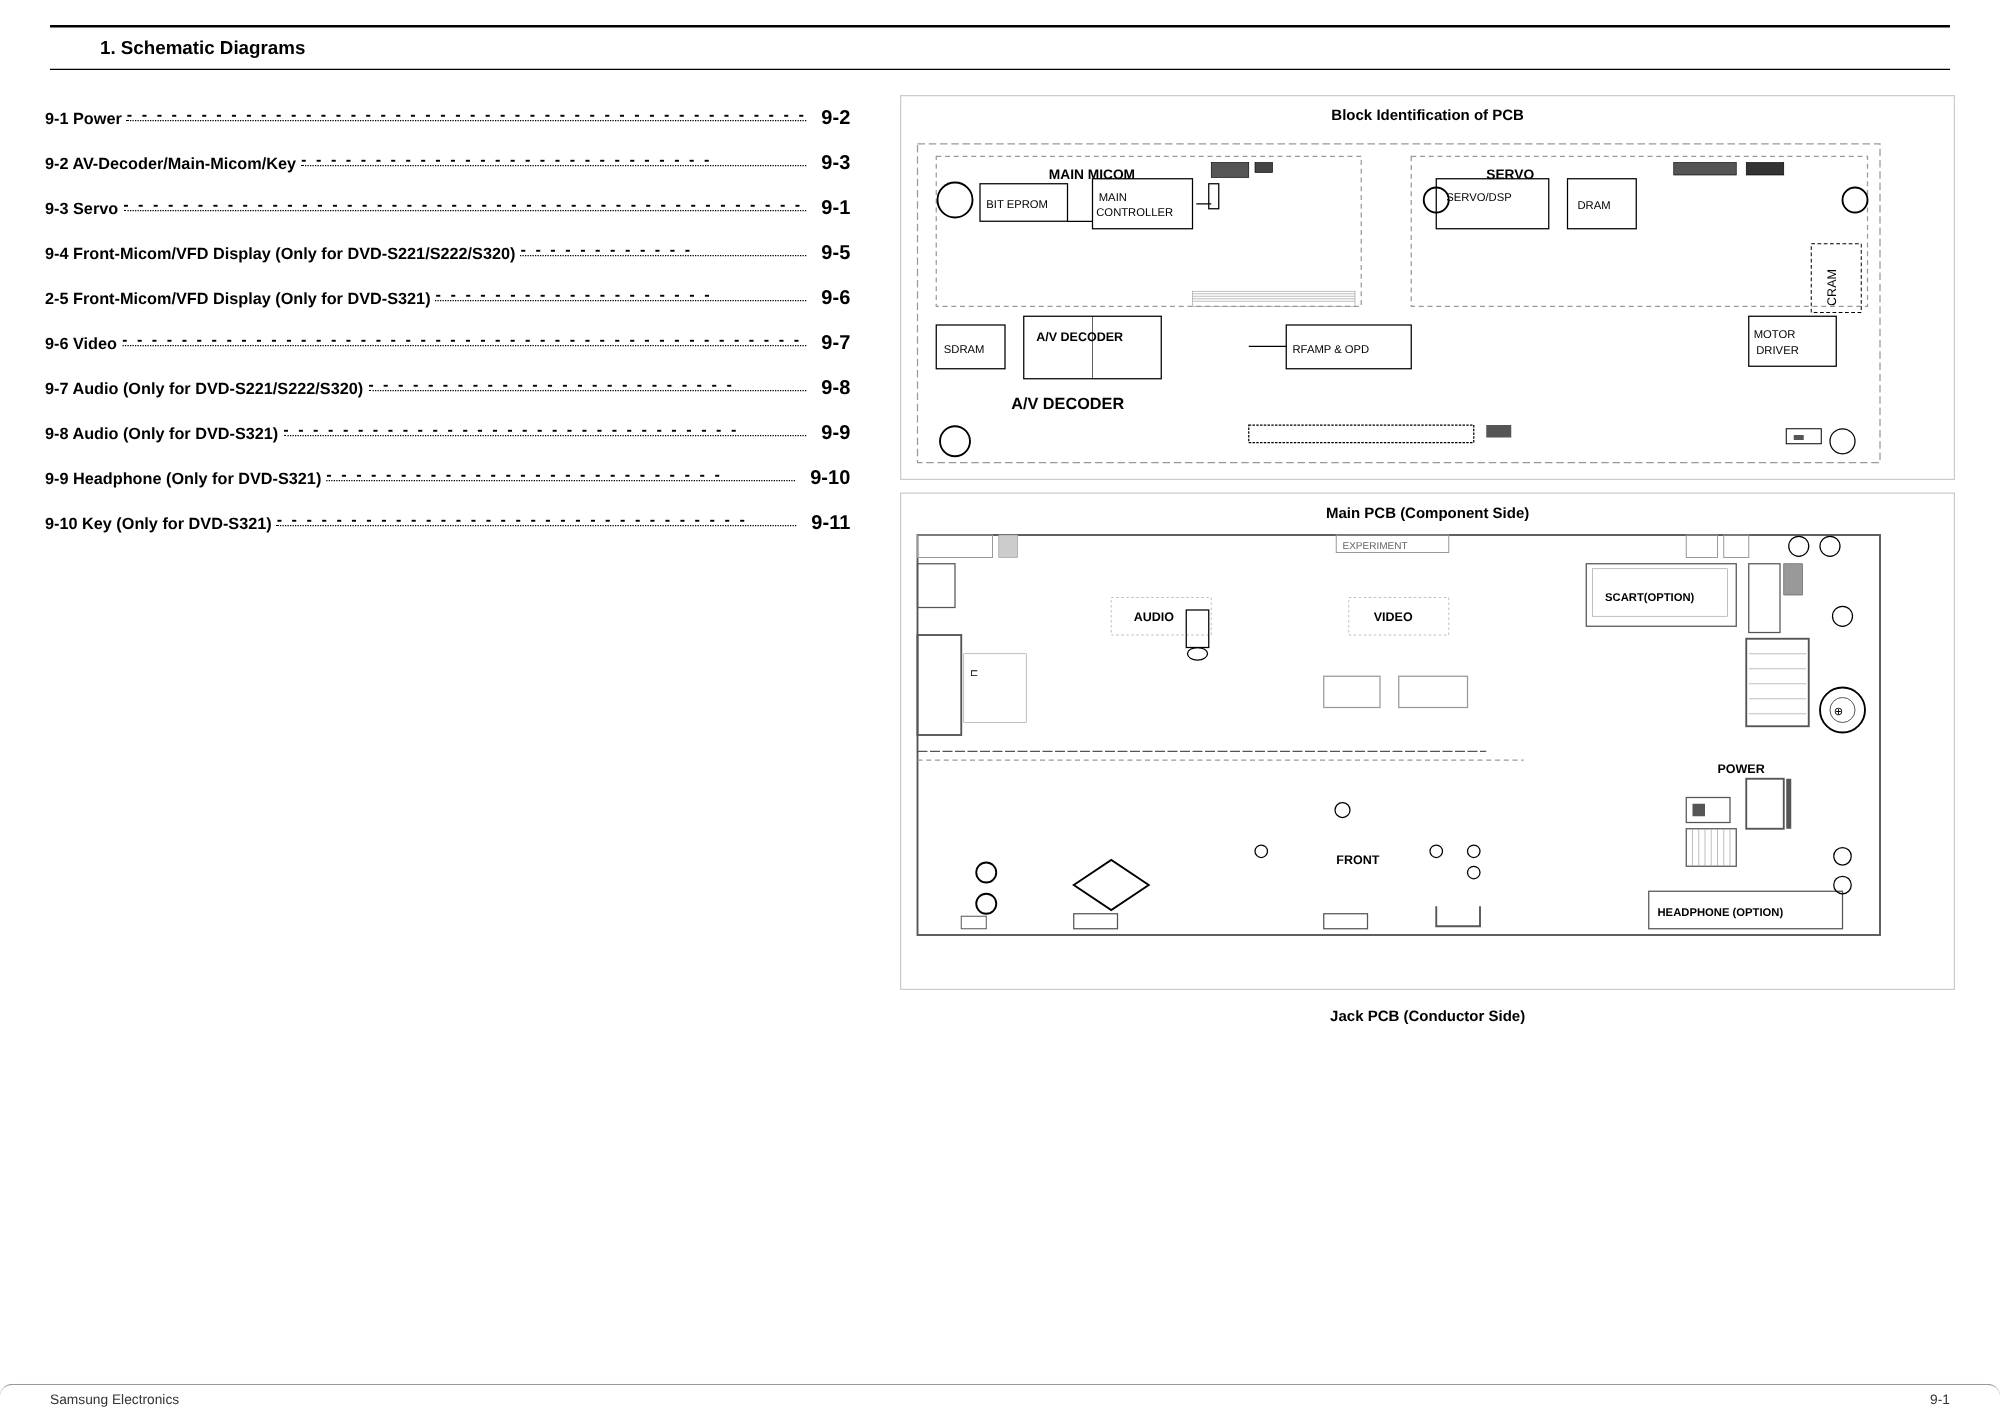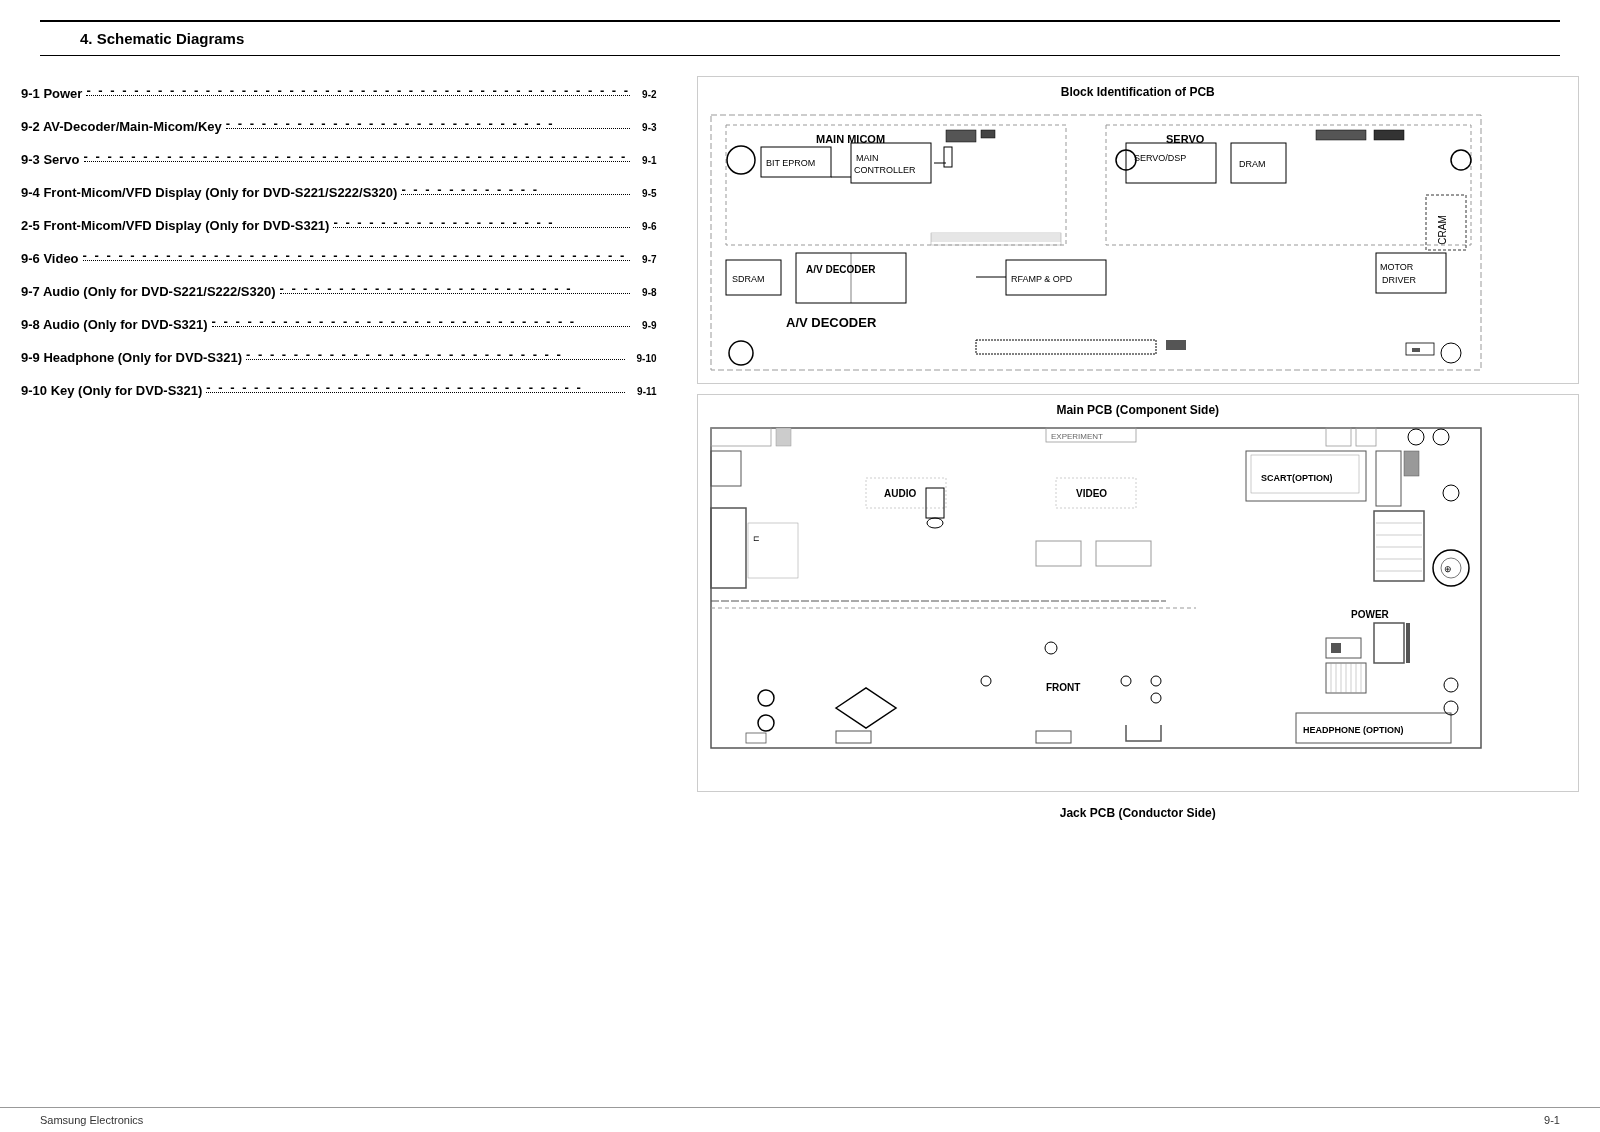--- a/index.html
+++ b/index.html
@@ -25,21 +25,21 @@
       margin: 20px 40px 0 40px;
     }
     .page-header h1 {
       font-size: 15px;
       font-weight: bold;
       font-family: Arial, sans-serif;
     }
     
     .main-content {
       display: flex;
-      padding: 20px 21px;
+      padding: 20px 36px;
       gap: 40px;
       justify-content: flex-end;
     }
     
     .toc {
       flex: 0 0 520px;
       padding-top: 10px;
     }
     .toc-item {
       display: flex;
@@ -64,21 +64,21 @@
     }
     .toc-dots-text {
       font-size: 13px;
       letter-spacing: 2px;
       font-weight: bold;
       color: #000;
       white-space: nowrap;
     }
     .toc-page {
       font-weight: bold;
-      font-size: 10px;
+      font-size: 16px;
       white-space: nowrap;
       margin-left: 8px;
     }
     
     .diagrams {
       flex: 1;
       display: flex;
       flex-direction: column;
       gap: 10px;
     }
@@ -107,29 +107,30 @@
       position: absolute;
       bottom: 20px;
       left: 0;
       right: 0;
       padding: 6px 40px;
       border-top: 1px solid #999;
       display: flex;
       justify-content: space-between;
       font-size: 11px;
       color: #333;
+      border-radius: 10px;
     }
   </style>
 </head>
 <body>
 
 <div class="page">
 
   <div class="page-header">
-    <h1>4. Schematic Diagrams</h1>
+    <h1>1. Schematic Diagrams</h1>
   </div>
 
   <div class="main-content">
 
     <div class="toc">
 
     <div class="toc-item">
           <span class="toc-label">9-1  Power</span>
           <span class="toc-dots"><span class="toc-dots-text">- - - - - - - - - - - - - - - - - - - - - - - - - - - - - - - - - - - - - - - - - - - - - -</span></span>
           <span class="toc-page">9-2</span>

